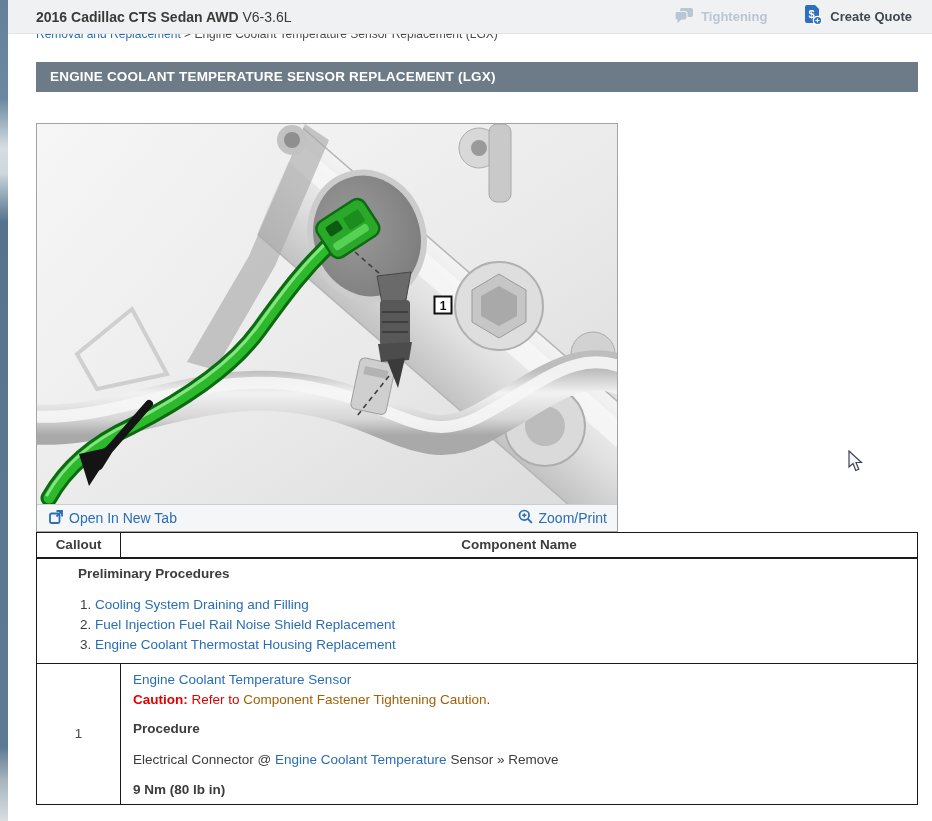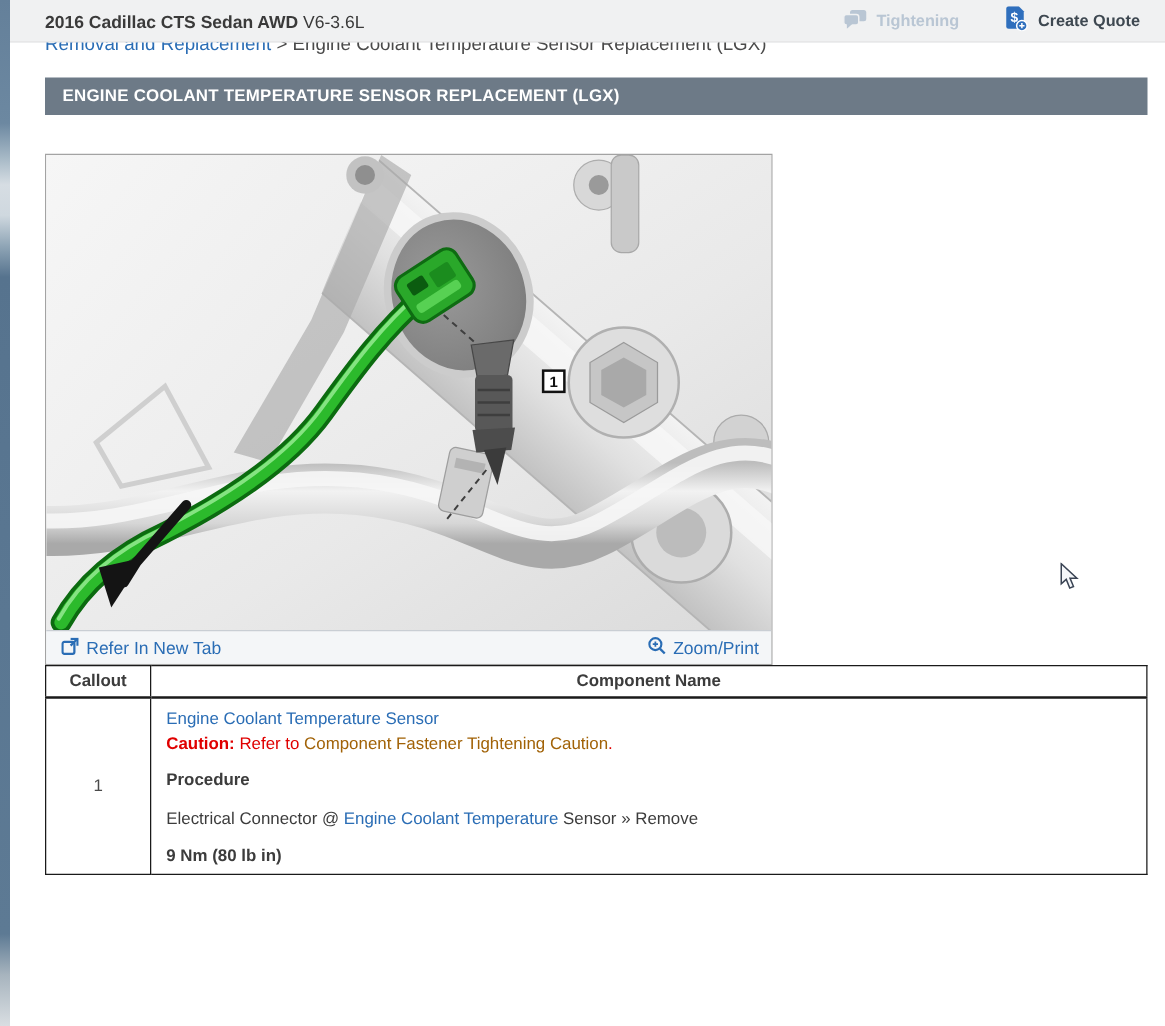--- a/index.html
+++ b/index.html
@@ -34,21 +34,21 @@
   .top-actions { display: flex; align-items: center; gap: 36px; }
   .action { display: flex; align-items: center; gap: 7px; font-size: 13px; font-weight: bold; cursor: pointer; }
   .action.community { color: #b9c6d4; }
   .action.create-quote { color: #3e4851; }
 
   
   .breadcrumb-clip {
     position: absolute; left: 36px; top: 34px; width: 700px; height: 11px;
     overflow: hidden;
   }
-  .breadcrumb { font-size: 15px; margin-top: -7px; white-space: nowrap; color: #4a4a4a; }
+  .breadcrumb { font-size: 12px; margin-top: -7px; white-space: nowrap; color: #4a4a4a; }
   .breadcrumb a { color: #2a6db5; text-decoration: none; }
 
   
   .section-bar {
     position: absolute; left: 36px; top: 62px; width: 882px; height: 30px;
     background: #6d7a87; color: #ffffff; font-weight: bold; font-size: 13.5px;
     line-height: 30px; padding-left: 14px; letter-spacing: 0.2px;
   }
 
   
@@ -242,40 +242,50 @@
     </div>
     <div class="figure-links">
       <a class="fig-link">
         <span>
           <svg width="14" height="14" viewBox="0 0 14 14">
             <rect x="1" y="3.5" width="9.5" height="9.5" rx="1.5" fill="none" stroke="#2a6db5" stroke-width="1.8"></rect>
             <polyline points="7.5,1 13,1 13,6.5" fill="none" stroke="#2a6db5" stroke-width="1.8"></polyline>
             <line x1="13" y1="1" x2="7.5" y2="6.5" stroke="#2a6db5" stroke-width="1.8"></line>
           </svg>
         </span>
-        <span>Refer In New Tab</span>
+        <span>Open In New Tab</span>
       </a>
       <a class="fig-link">
         <span>
           <svg width="15" height="15" viewBox="0 0 15 15">
             <circle cx="6.3" cy="6.3" r="4.8" fill="none" stroke="#2a6db5" stroke-width="1.7"></circle>
             <path d="M6.3,4.2 v4.2 M4.2,6.3 h4.2" stroke="#2a6db5" stroke-width="1.4"></path>
             <line x1="9.9" y1="9.9" x2="13.8" y2="13.8" stroke="#2a6db5" stroke-width="1.9"></line>
           </svg>
         </span>
         <span>Zoom/Print</span>
       </a>
     </div>
   </div>
 
   <table class="component-table">
     <tbody>
         <tr>
       <th class="col-callout">Callout</th>
       <th>Component Name</th>
+    </tr>
+    <tr>
+      <td colspan="2" class="prelim-cell">
+        <p class="prelim-title">Preliminary Procedures</p>
+        <ol class="prelim-list">
+          <li><a>Cooling System Draining and Filling</a></li>
+          <li><a>Fuel Injection Fuel Rail Noise Shield Replacement</a></li>
+          <li><a>Engine Coolant Thermostat Housing Replacement</a></li>
+        </ol>
+      </td>
     </tr>
     <tr>
       <td class="callout-cell">1</td>
       <td class="component-cell">
         <p><a class="comp-link">Engine Coolant Temperature Sensor</a></p>
         <p class="caution-line"><span class="caution-word">Caution:</span><span> Refer to </span><a>Component Fastener Tightening Caution</a><span>.</span></p>
         <p class="proc-label">Procedure</p>
         <p class="step-line"><span>Electrical Connector @ </span><a>Engine Coolant Temperature</a><span> Sensor » Remove</span></p>
         <p class="torque-line">9 Nm (80 lb in)</p>
       </td>

